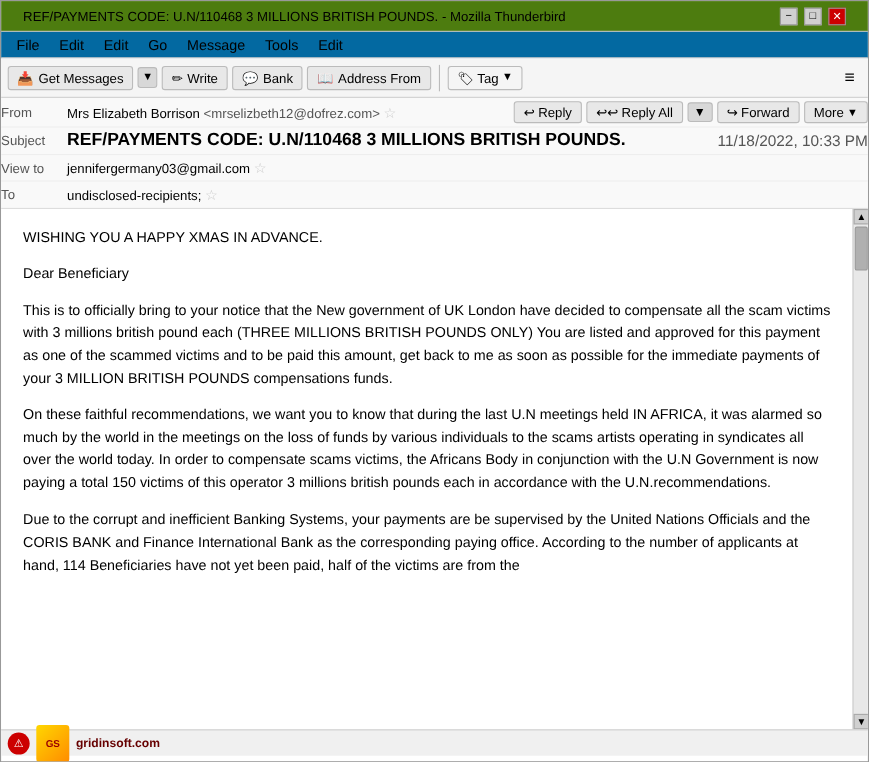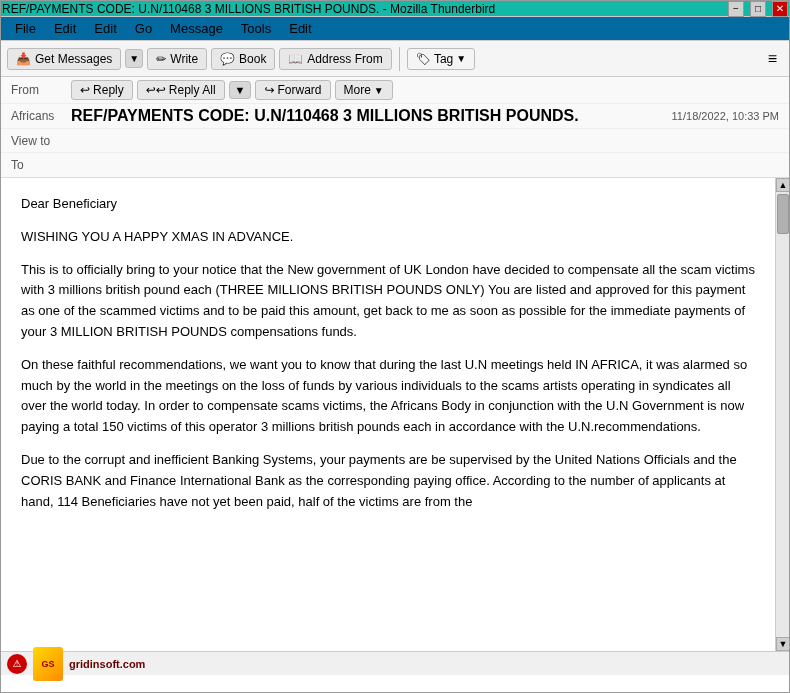--- a/index.html
+++ b/index.html
@@ -1,26 +1,26 @@
 <!DOCTYPE html>
 <html><head>
   <meta charset="utf-8">
   <style>
     * { box-sizing: border-box; margin: 0; padding: 0; }
     body { font-family: Arial, sans-serif; font-size: 13px; background: #fff; overflow: hidden; }
 
     
     .title-bar {
-      background: #14b8a6;
+      background: #4d7c0f;
       display: flex;
       align-items: center;
       justify-content: space-between;
-      padding: 4px 1px;
+      padding: 4px 20px;
       border-bottom: 1px solid #ccc;
-      height: 16px;
+      height: 28px;
     }
     .title-bar-text { font-size: 12px; color: #000; flex: 1; }
     .title-bar-controls { display: flex; gap: 6px; }
     .title-btn {
       width: 16px; height: 16px;
       background: #d0d0d0;
       border: 1px solid #999;
       font-size: 10px;
       display: flex; align-items: center; justify-content: center;
       cursor: pointer;
@@ -92,21 +92,21 @@
 
     
     .email-header {
       background: #f9f9f9;
       border-bottom: 1px solid #ddd;
       padding: 0;
     }
     .email-header-row {
       display: flex;
       align-items: center;
-      padding: 3px 10px;
+      padding: 3px 0;
       border-bottom: 1px solid #eee;
       min-height: 24px;
     }
     .email-header-row:last-child { border-bottom: none; }
     .header-label {
       color: #555;
       min-width: 60px;
       font-size: 12px;
     }
     .header-value {
@@ -135,21 +135,21 @@
       padding: 2px 5px;
       background: #d8d8d8;
       border: 1px solid #bbb;
       border-radius: 3px;
       cursor: pointer;
       font-size: 11px;
     }
     .star-icon { color: #ccc; cursor: pointer; font-size: 13px; }
 
     
-    .timestamp { font-size: 11px; color: #555; margin-left: auto; }
+    .timestamp { font-size: 14px; color: #555; margin-left: auto; }
 
     
     .email-body-container {
       display: flex;
       height: calc(693px - 28px - 24px - 36px - 132px);
       overflow: hidden;
     }
     .email-body {
       flex: 1;
       padding: 16px 20px;
@@ -234,21 +234,21 @@
     </div>
     <div class="tb-dropdown-arrow">▼</div>
 
     <div class="tb-btn">
       <span>✏</span>
       <span>Write</span>
     </div>
 
     <div class="tb-btn">
       <span>💬</span>
-      <span>Book</span>
+      <span>Bank</span>
     </div>
 
     <div class="tb-btn">
       <span>📖</span>
       <span>Address From</span>
     </div>
 
     <div class="tb-separator"></div>
 
     <div class="tb-tag">
@@ -258,20 +258,25 @@
     </div>
 
     <div class="tb-spacer"></div>
     <div class="tb-menu-icon">≡</div>
   </div>
 
   <div class="email-header">
 
     <div class="email-header-row">
       <span class="header-label">From</span>
+      <span class="header-value">
+        <span>Mrs Elizabeth Borrison</span>
+        <span style="color:#555;">&lt;mrselizbeth12@dofrez.com&gt;</span>
+        <span class="star-icon">☆</span>
+      </span>
       <div class="header-actions">
         <div class="action-btn">
           <span>↩</span>
           <span>Reply</span>
         </div>
         <div class="action-btn">
           <span>↩↩</span>
           <span>Reply All</span>
         </div>
         <div class="action-dropdown">▼</div>
@@ -280,39 +285,47 @@
           <span>Forward</span>
         </div>
         <div class="action-btn">
           <span>More</span>
           <span style="font-size:10px;">▼</span>
         </div>
       </div>
     </div>
 
     <div class="email-header-row">
-      <span class="header-label">Africans</span>
+      <span class="header-label">Subject</span>
       <span class="subject-value">REF/PAYMENTS CODE: U.N/110468 3 MILLIONS BRITISH POUNDS.</span>
       <span class="timestamp">11/18/2022, 10:33 PM</span>
     </div>
 
     <div class="email-header-row">
       <span class="header-label">View to</span>
+      <span class="header-value">
+        <span>jennifergermany03@gmail.com</span>
+        <span class="star-icon">☆</span>
+      </span>
     </div>
 
     <div class="email-header-row">
       <span class="header-label">To</span>
+      <span class="header-value">
+        <span>undisclosed-recipients;</span>
+        <span class="star-icon">☆</span>
+      </span>
     </div>
 
   </div>
 
   <div class="email-body-container">
     <div class="email-body">
+      <p class="email-para">WISHING YOU A HAPPY XMAS IN ADVANCE.</p>
       <p class="email-para">Dear Beneficiary</p>
-      <p class="email-para">WISHING YOU A HAPPY XMAS IN ADVANCE.</p>
       <p class="email-para">This is to officially bring to your notice that the New government of UK London have decided to compensate all the scam victims with 3 millions british pound each (THREE MILLIONS BRITISH POUNDS ONLY) You are listed and approved for this payment as one of the scammed victims and to be paid this amount, get back to me as soon as possible for the immediate payments of your 3 MILLION BRITISH POUNDS compensations funds.</p>
       <p class="email-para">On these faithful recommendations, we want you to know that during the last U.N meetings held IN AFRICA, it was alarmed so much by the world in the meetings on the loss of funds by various individuals to the scams artists operating in syndicates all over the world today. In order to compensate scams victims, the Africans Body in conjunction with the U.N Government is now paying a total 150 victims of this operator 3 millions british pounds each in accordance with the U.N.recommendations.</p>
       <p class="email-para">Due to the corrupt and inefficient Banking Systems, your payments are be supervised by the United Nations Officials and the CORIS BANK and Finance International Bank as the corresponding paying office. According to the number of applicants at hand, 114 Beneficiaries have not yet been paid, half of the victims are from the</p>
     </div>
 
     <div class="scrollbar-track">
       <div class="scrollbar-arrow">▲</div>
       <div class="scrollbar-thumb"></div>
       <div style="flex:1;"></div>
       <div class="scrollbar-arrow">▼</div>

